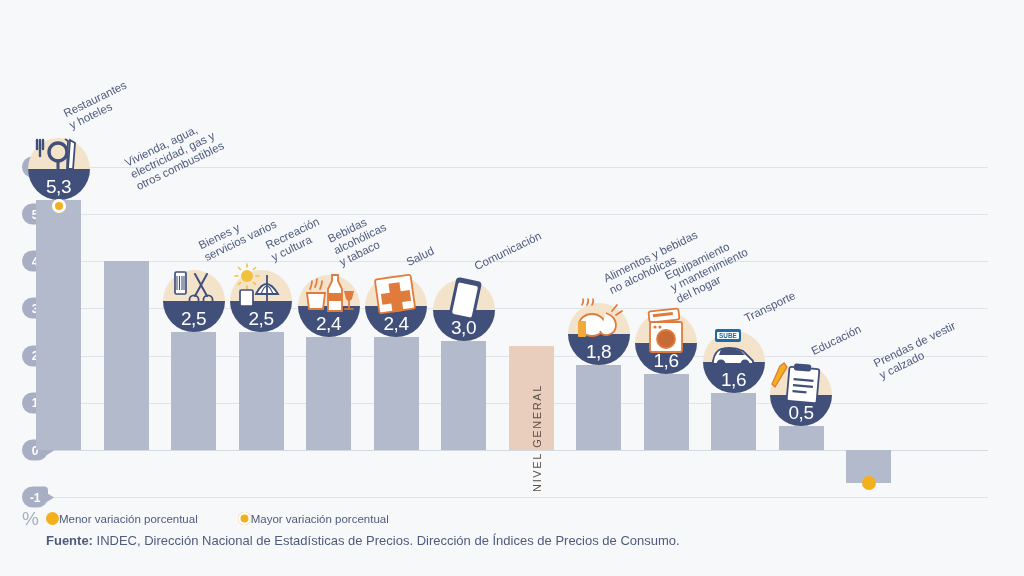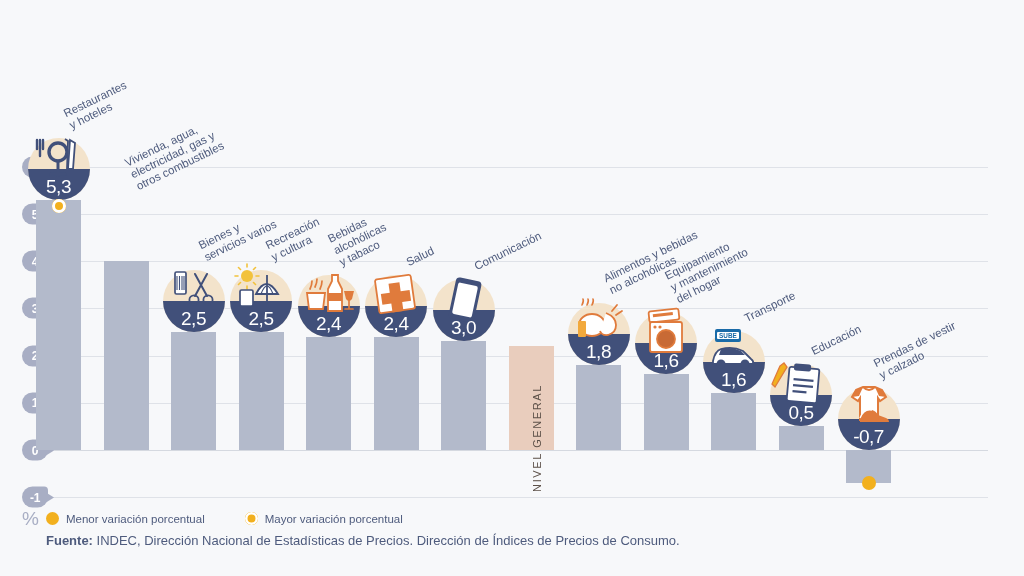--- a/index.html
+++ b/index.html
@@ -125,21 +125,21 @@
     transform:translate(-50%,-50%);
     background:#f2b01e;
   }
   .marker.ring{
     background:#f2b01e;
     box-shadow:inset 0 0 0 3px #ffffff, inset 0 0 0 6px #f2b01e;
   }
 
   
   .legend{position:absolute;left:46px;top:512px;display:flex;align-items:center;gap:40px;}
-  .legend-item{display:flex;align-items:center;gap:7px;}
+  .legend-item{display:flex;align-items:center;}
   .legend-dot{
     width:13px;height:13px;border-radius:50%;background:#f2b01e;flex:none;
   }
   .legend-dot.ring{
     box-shadow:inset 0 0 0 2.5px #ffffff, inset 0 0 0 5px #f2b01e;
   }
   .legend-text{font-size:11.5px;color:#4e5b7d;}
 
   .source{
     position:absolute;left:46px;top:533px;
@@ -393,35 +393,20 @@
           <path d="M19 20 h20 M19 26 h20 M19 32 h14" stroke="#41507a" stroke-width="2.2" transform="rotate(5 29 26)"></path>
         </svg>
       </div>
       <div class="navy"></div>
       <div class="val">0,5</div>
     </div>
     <div class="catlabel" style="left: 815px; top: 345.4px;">
       <div>Educación</div>
     </div>
     <div class="bar" style="left: 846px; top: 450px; width: 45px; height: 33.04px;"></div>
-    <div class="badge" style="left: 868.5px; top: 388px;">
-      <div class="cream"></div>
-      <div class="iconslot">
-        <svg viewBox="0 0 54 50" xmlns="http://www.w3.org/2000/svg">
-          <path d="M14 6 l7 -3 h12 l7 3 l4 7 l-6 4 l-2 -3 v22 h-18 v-22 l-2 3 l-6 -4 z" fill="#ffffff" stroke="#e07b3c" stroke-width="2"></path>
-          <path d="M14 6 l7 -3 l-4 9 l-7 1 z" fill="#e07b3c"></path>
-          <path d="M40 6 l-7 -3 l4 9 l7 1 z" fill="#e07b3c"></path>
-          <path d="M21 3 q6 6 12 0" stroke="#e07b3c" stroke-width="1.8" fill="none"></path>
-          <path d="M18 34 q4 -10 12 -8 q4 1 6 5 l8 3 q3 1 3 4 h-29 z" fill="#e07b3c"></path>
-          <path d="M18 34 q4 -10 12 -8" stroke="#ffffff" stroke-width="1.4" fill="none"></path>
-        </svg>
-      </div>
-      <div class="navy"></div>
-      <div class="val">-0,7</div>
-    </div>
     <div class="catlabel" style="left: 882.5px; top: 356px;">
       <div>Prendas de vestir</div>
       <div>y calzado</div>
     </div>
     <div class="marker" style="left: 868.5px; top: 483.04px;"></div>
     <div class="legend">
       <div class="legend-item">
         <div class="legend-dot"></div>
         <div class="legend-text">Menor variación porcentual</div>
       </div>

